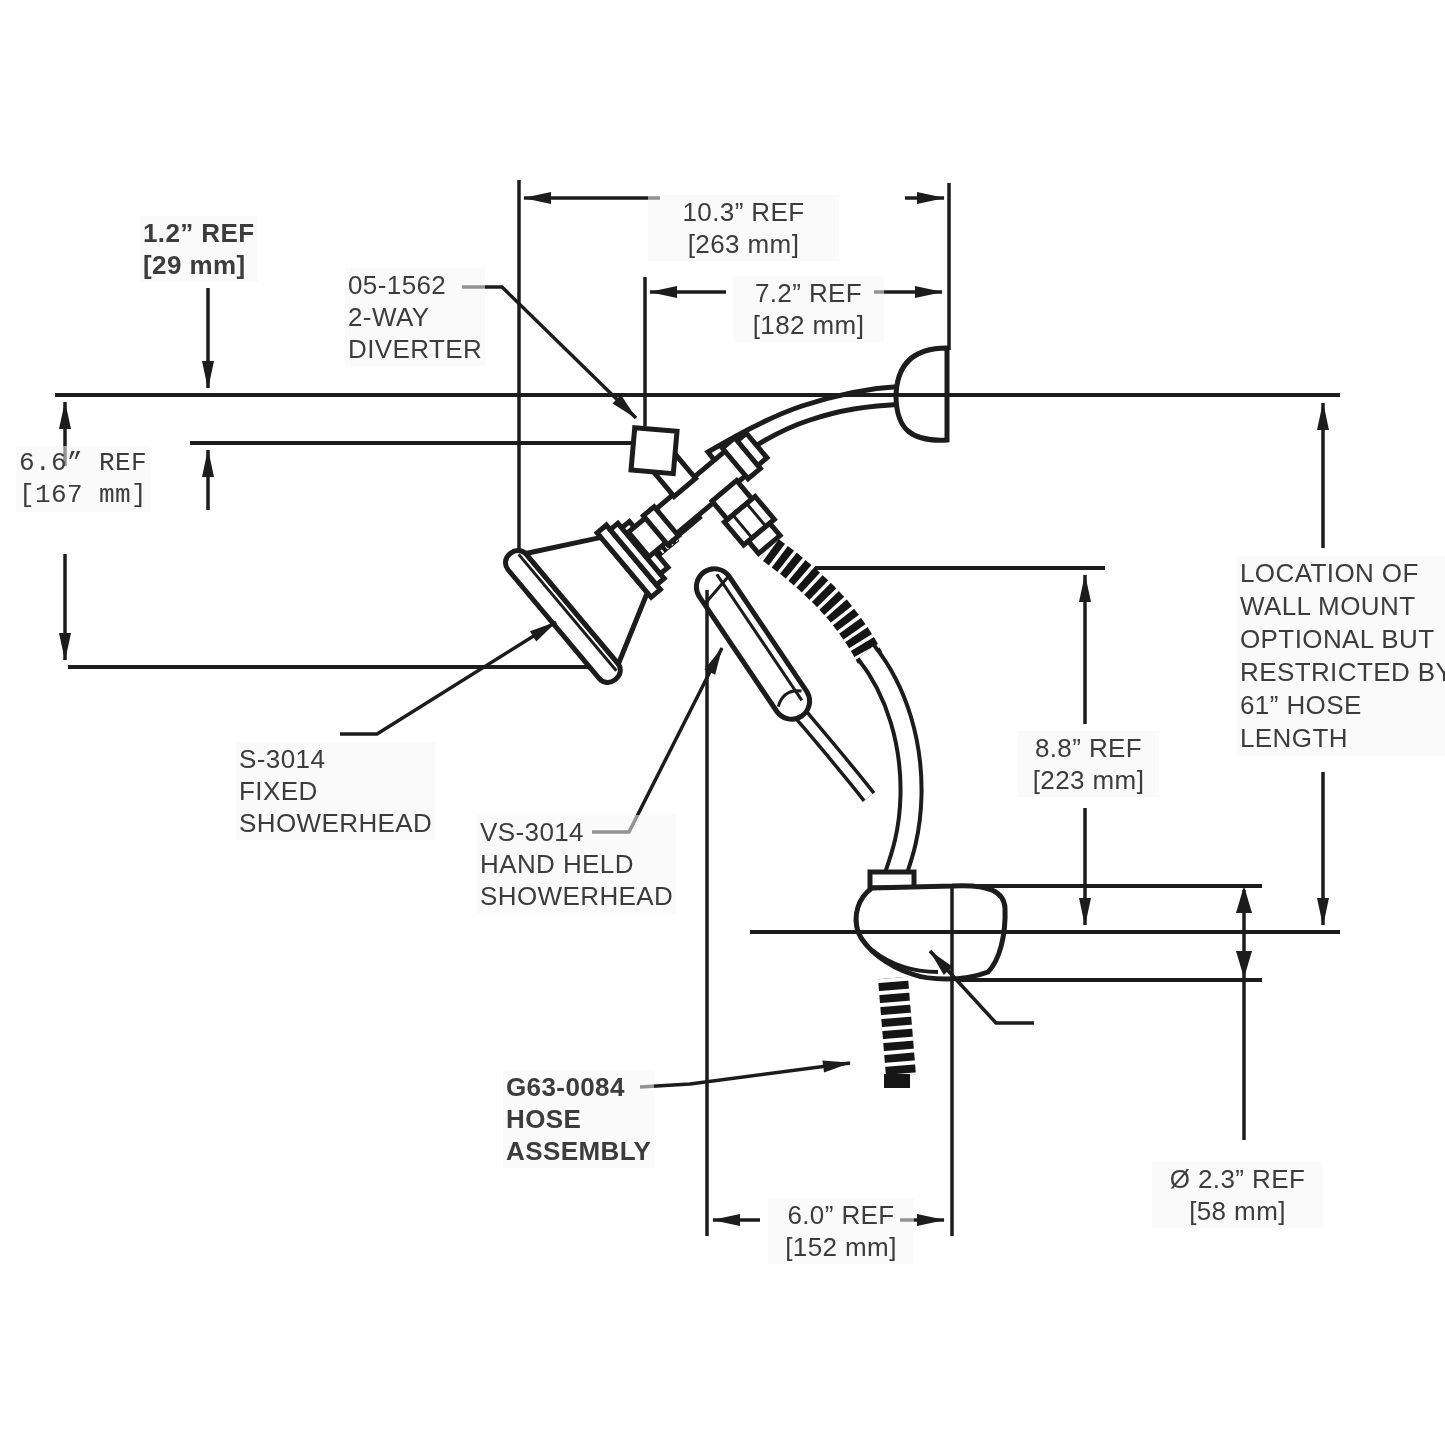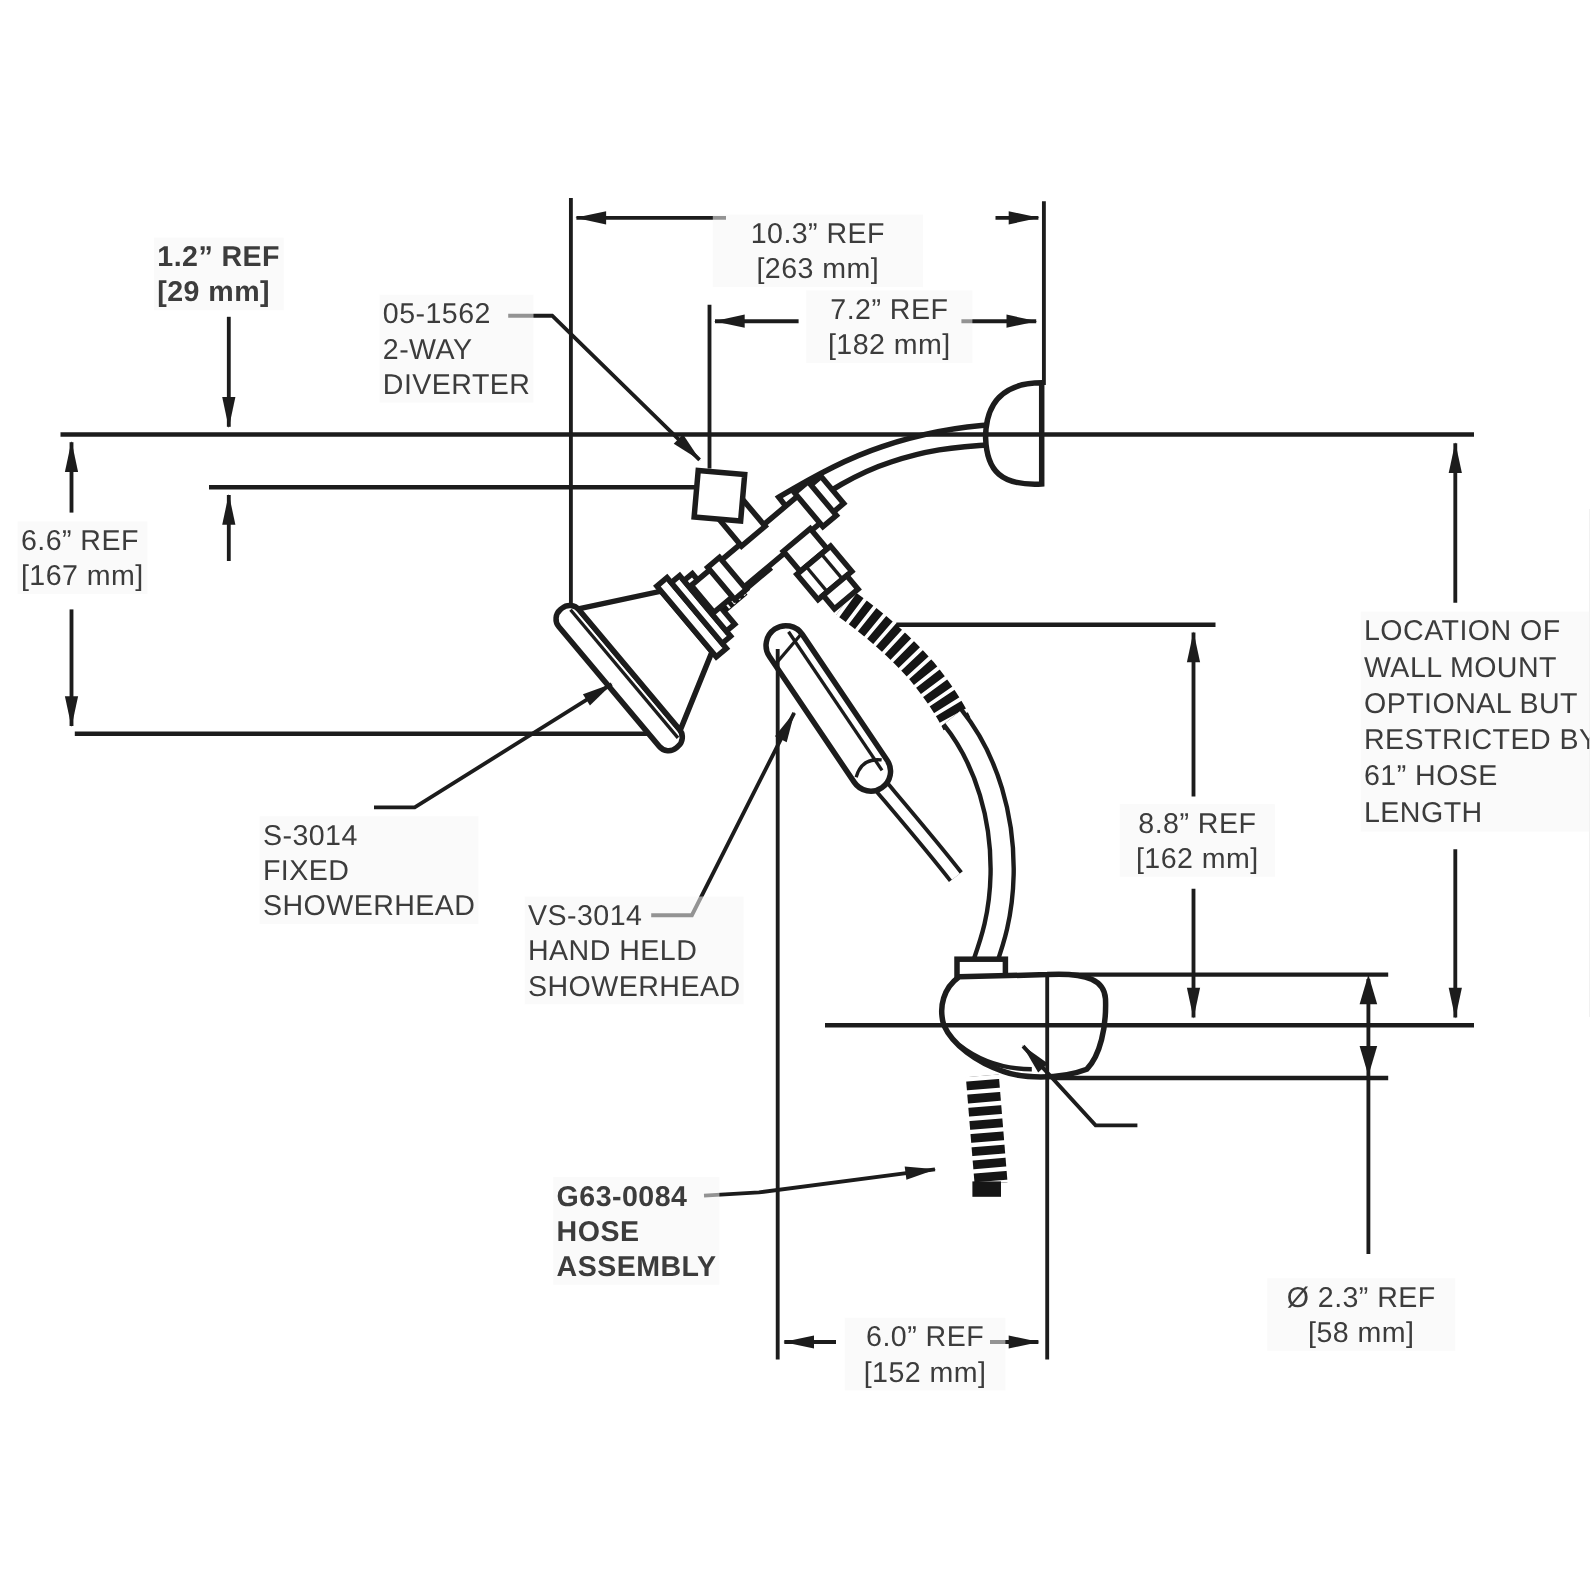--- a/index.html
+++ b/index.html
@@ -154,45 +154,45 @@
     <span>05-1562</span>
     <span>2-WAY</span>
     <span>DIVERTER</span>
   </div>
 
   <div class="lbl ctr" style="left:648px;top:180px;width:185px;margin-top:15px;">
     <span>10.3” REF</span>
     <span>[263 mm]</span>
   </div>
 
-  <div class="lbl ctr" style="left:733px;top:264px;width:145px;">
+  <div class="lbl ctr" style="left:733px;top:276px;width:145px;">
     <span>7.2” REF</span>
     <span>[182 mm]</span>
   </div>
 
-  <div class="lbl" style="left:16px;top:474px;">
+  <div class="lbl" style="left:16px;top:446px;font-family:Liberation Mono, monospace;">
     <span>6.6” REF</span>
     <span>[167 mm]</span>
   </div>
 
   <div class="lbl" style="left:236px;top:718px;margin-top:24px;">
     <span>S-3014</span>
     <span>FIXED</span>
     <span>SHOWERHEAD</span>
   </div>
 
   <div class="lbl" style="left:477px;top:815px;">
     <span>VS-3014</span>
     <span>HAND HELD</span>
     <span>SHOWERHEAD</span>
   </div>
 
   <div class="lbl ctr" style="left:1018px;top:731px;width:135px;">
     <span>8.8” REF</span>
-    <span>[162 mm]</span>
+    <span>[223 mm]</span>
   </div>
 
   <div class="lbl note-lbl" style="left:1237px;top:556px;">
     <span>LOCATION OF</span>
     <span>WALL MOUNT</span>
     <span>OPTIONAL BUT</span>
     <span>RESTRICTED BY</span>
     <span>61” HOSE</span>
     <span>LENGTH</span>
   </div>

